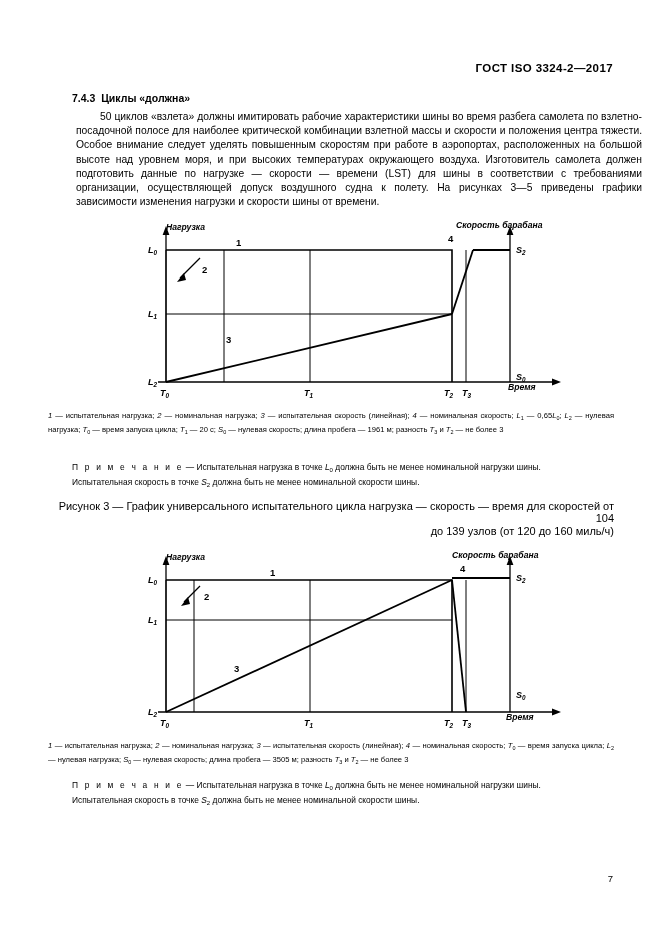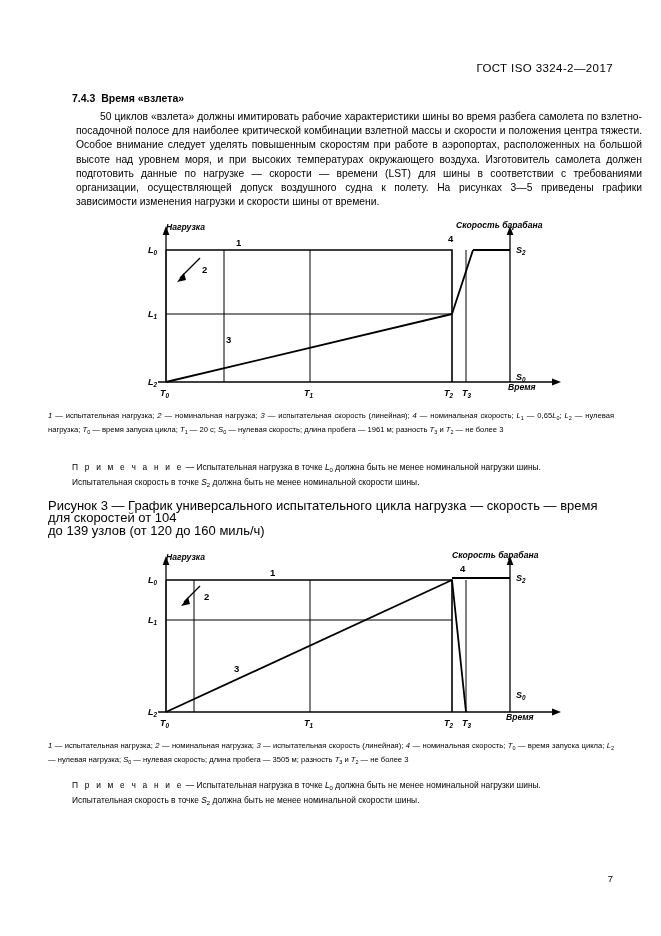--- a/index.html
+++ b/index.html
@@ -20,21 +20,21 @@
     left: 0; top: 0;
     width: 661px;
     height: 936px;
     background: #fff;
   }
   .header-std {
     position: absolute;
     right: 48px;
     top: 62px;
     font-size: 11.5px;
-    font-weight: normal;
+    font-weight: bold;
     letter-spacing: 0.4px;
     white-space: nowrap;
   }
   .clause-title {
     position: absolute;
     left: 72px;
     top: 92px;
     font-size: 10.5px;
     font-weight: bold;
   }
@@ -56,23 +56,23 @@
     text-align: justify;
   }
   .note-par {
     position: absolute;
     font-size: 8.4px;
     line-height: 12.5px;
   }
   .note-par .sp { letter-spacing: 2.2px; }
   .fig-caption {
     position: absolute;
-    font-size: 13px;
+    font-size: 11px;
     line-height: 12.4px;
-    text-align: left;
+    text-align: right;
     width: 566px;
     left: 48px;
   }
   .pageno {
     position: absolute;
     right: 48px;
     bottom: 52px;
     font-size: 9.5px;
   }
   sub { font-size: 0.72em; vertical-align: -0.28em; }
@@ -88,21 +88,21 @@
   .figure svg { display: block; }
 </style>
 </head>
 <body>
 
 <div class="page">
 
   <div class="header-std">ГОСТ ISO 3324-2—2017</div>
 
   <div class="clause-title">
-    <span>7.4.3</span>&nbsp;&nbsp;<span>Время «взлета»</span>
+    <span>7.4.3</span>&nbsp;&nbsp;<span>Циклы «должна»</span>
   </div>
 
   <div class="body-par">50 циклов «взлета» должны имитировать рабочие характеристики шины во время разбега самолета по взлетно-посадочной полосе для наиболее критической комбинации взлетной массы и скорости и положения центра тяжести. Особое внимание следует уделять повышенным скоростям при работе в аэропортах, расположенных на большой высоте над уровнем моря, и при высоких температурах окружающего воздуха. Изготовитель самолета должен подготовить данные по нагрузке — скорости — времени (LST) для шины в соответствии с требованиями организации, осуществляющей допуск воздушного судна к полету. На рисунках 3—5 приведены графики зависимости изменения нагрузки и скорости шины от времени.</div>
 
   <div class="figure" style="top:218px;height:180px;">
     <svg width="566" height="180" viewBox="0 0 566 180">
 
       <text x="118" y="12" font-family="Liberation Sans, sans-serif" font-size="8.6" font-weight="bold" font-style="italic" fill="#000">Нагрузка</text>
       <text x="408" y="10" font-family="Liberation Sans, sans-serif" font-size="8.6" font-weight="bold" font-style="italic" fill="#000">Скорость барабана</text>
 

